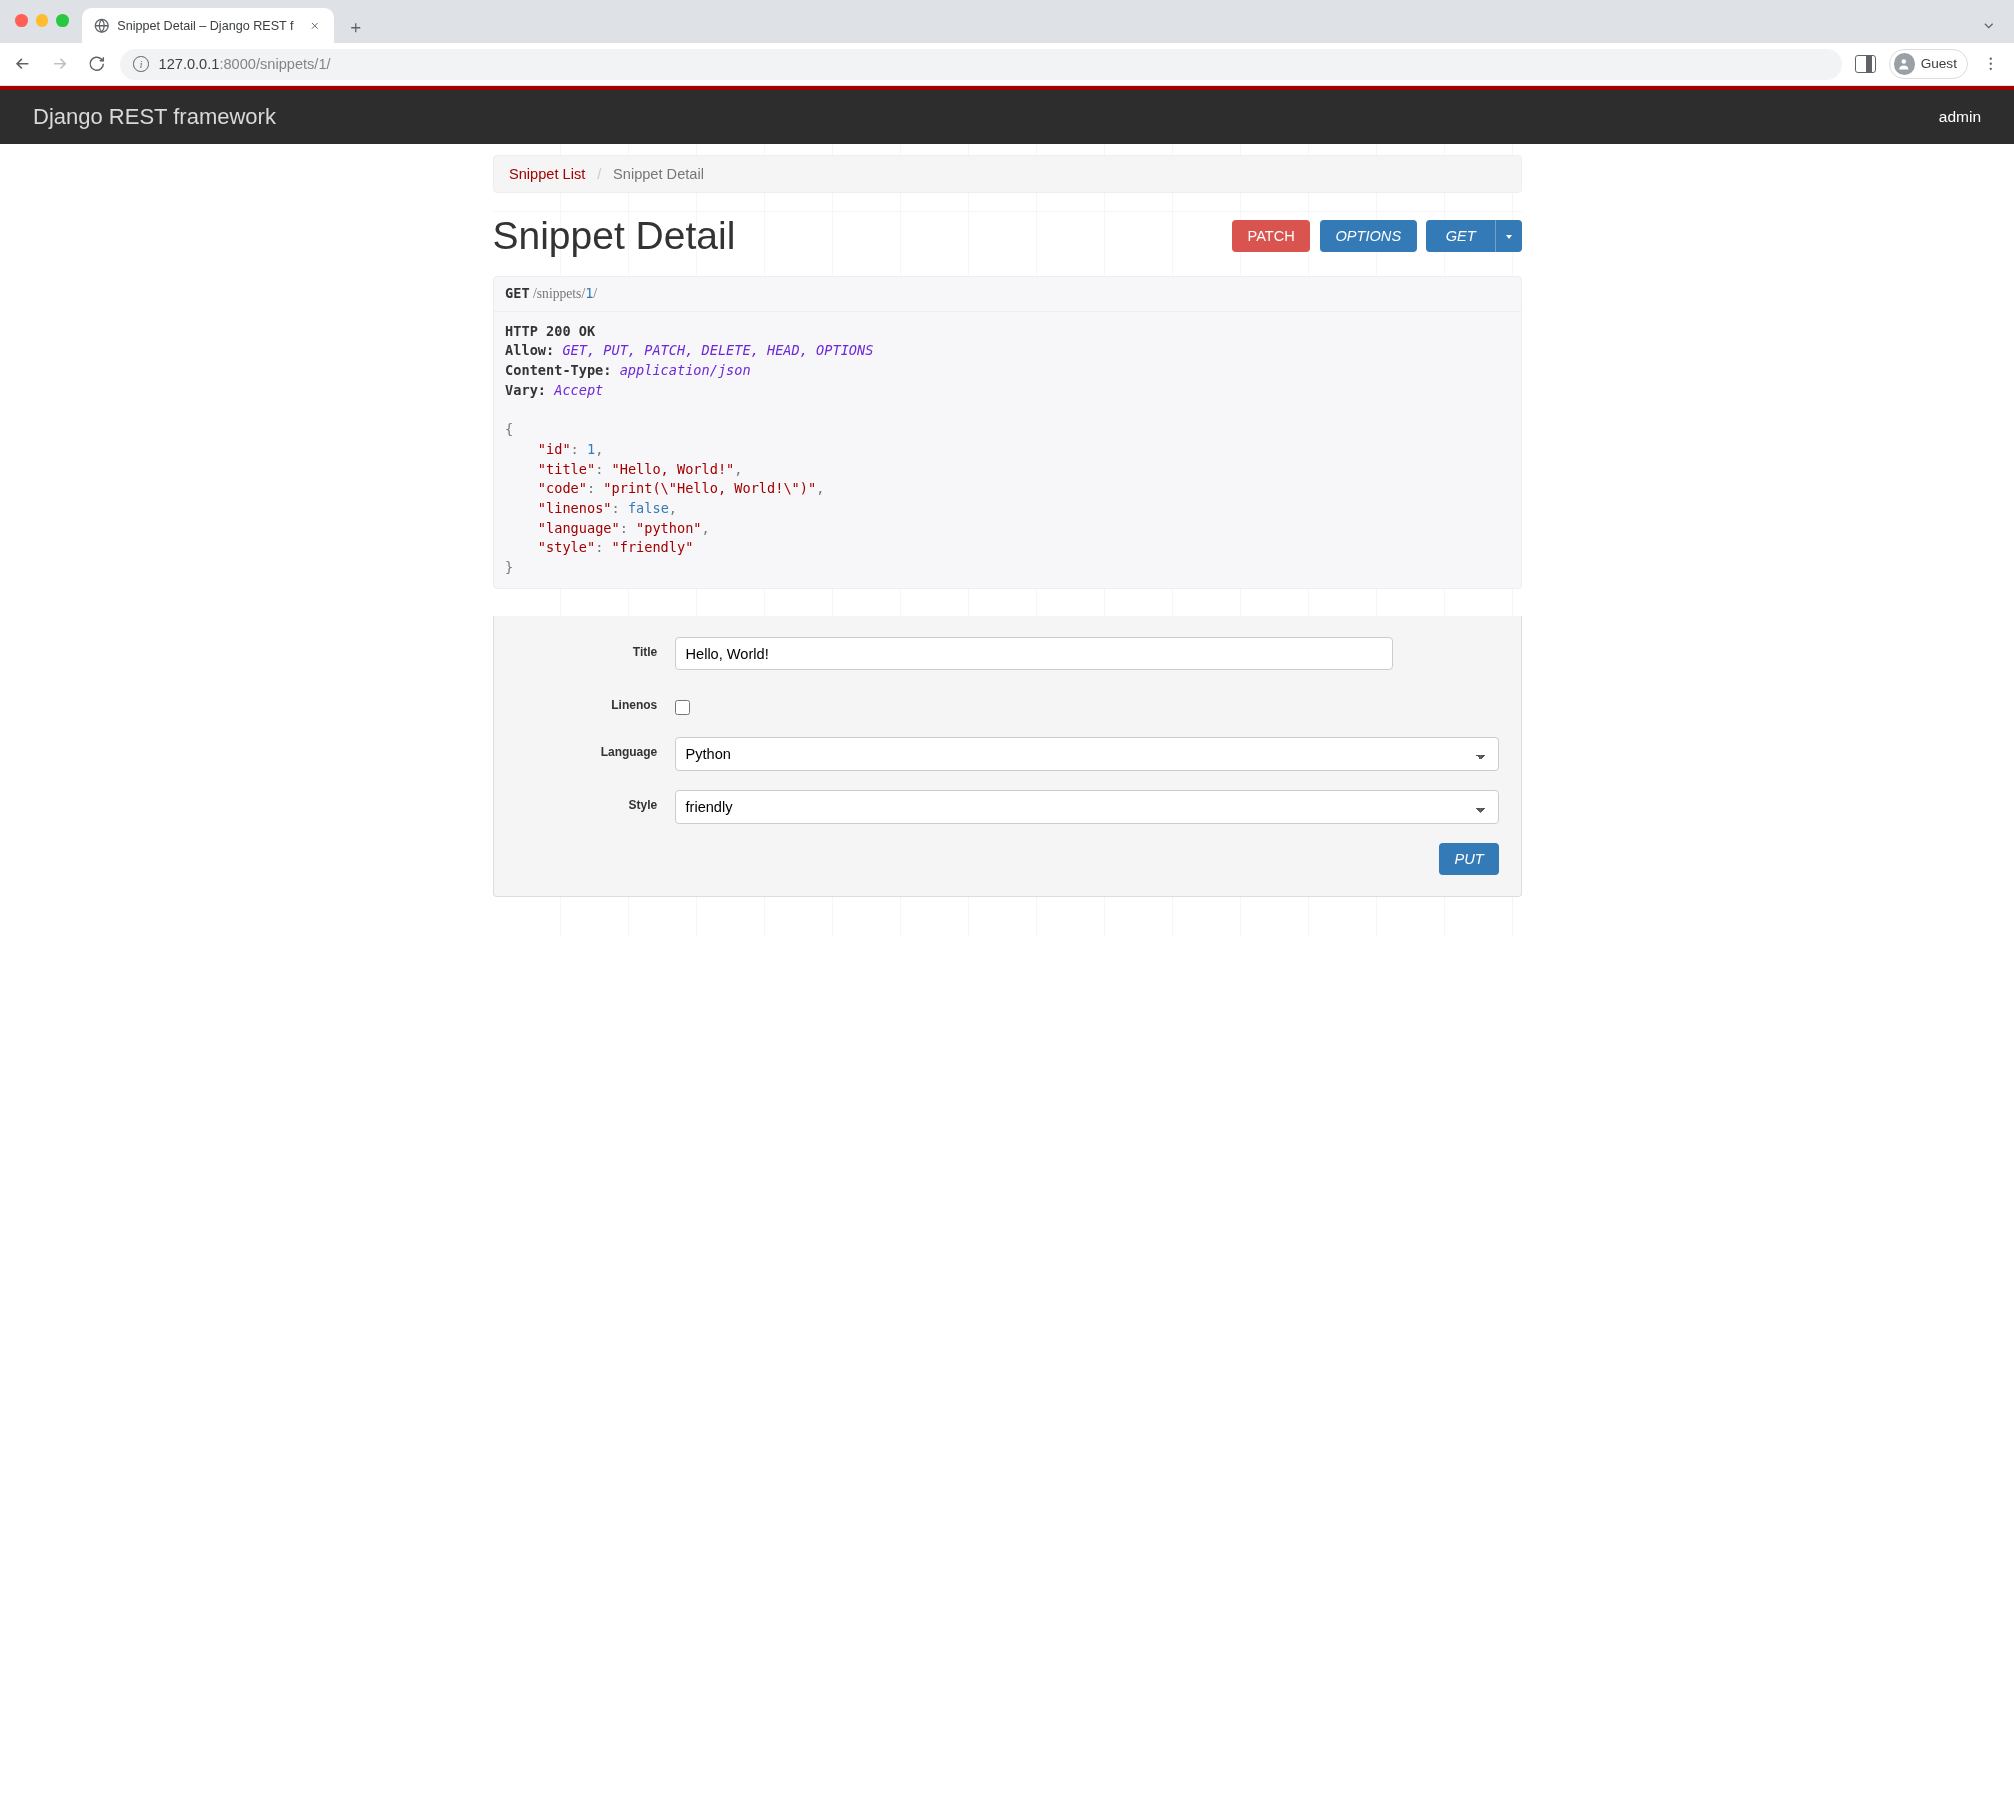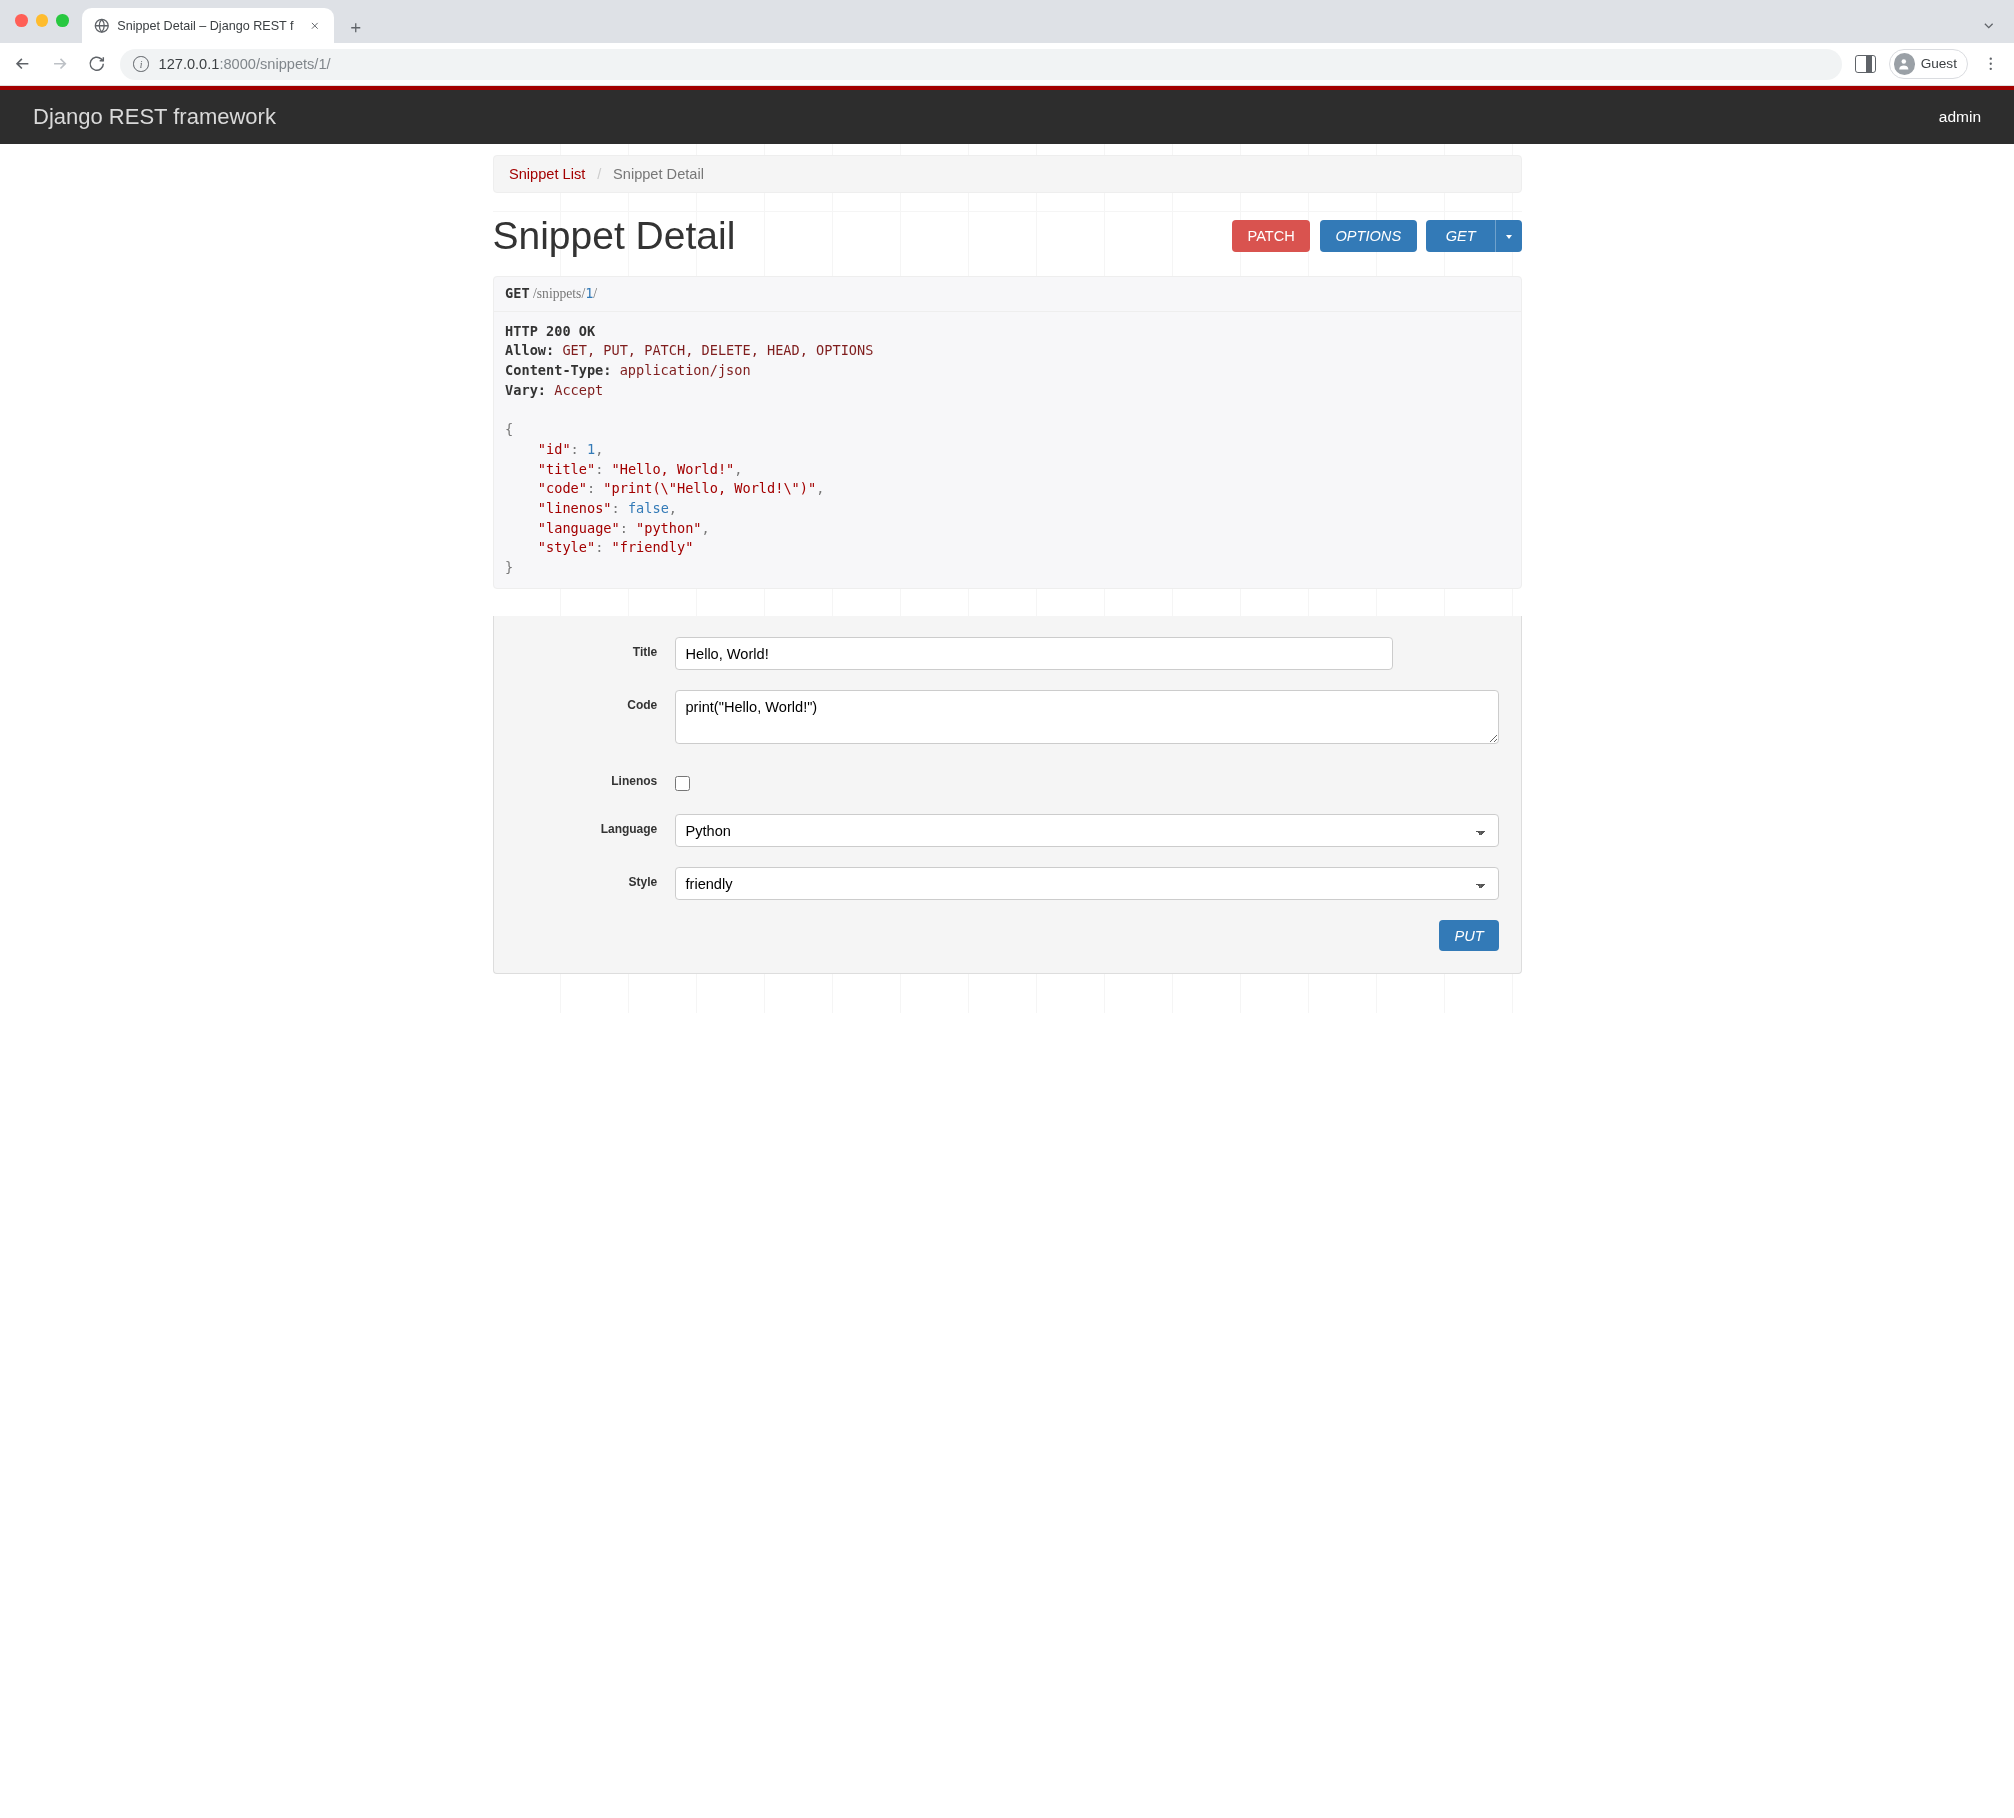--- a/index.html
+++ b/index.html
@@ -64,21 +64,21 @@
   .caret-down      { width:0;height:0;border-left:3.9px solid transparent;border-right:3.9px solid transparent;border-top:4.9px solid #fff; display:inline-block; vertical-align:middle; }
 
   .panel           { background:#f7f7f9; border:1px solid #eee; border-radius:3.9px; margin-bottom:27px; }
   .reqline         { padding:8.7px 11.6px; border-bottom:1px solid #eee; font-family:ui-monospace,Menlo,Consolas,monospace; font-size:13.6px; }
   .reqline b       { font-weight:700; }
   .reqline .path   { color:#777;font-family:Liberation Serif, serif; }
   .reqline .num    { color:#337ab7; }
 
   .respbody        { padding:9.7px 11.6px; font-family:ui-monospace,Menlo,Consolas,monospace; font-size:13.6px; white-space:pre; color:#333; line-height:1.45; }
   .hk              { color:#333; font-weight:700; }
-  .hv              { color:#7f1d1d; }
+  .hv              { color:#6d28d9;font-style:italic; }
   .jk              { color:#a30000; }   
   .jn              { color:#337ab7; }   
   .jp              { color:#777; }      
 
   .tabs            { display:flex; justify-content:flex-end; border-bottom:1px solid #ddd; }
   .tabs .t         { padding:9.7px 17.5px; font-size:15.5px; cursor:pointer; position:relative; top:1px; }
   .tabs .t.inactive{ color:#a30000; }
   .tabs .t.active  { color:#555; background:#f5f5f5; border:1px solid #ddd; border-bottom-color:#f5f5f5; border-radius:3.9px 3.9px 0 0; }
 
   .formpanel       { background:#f5f5f5; border:1px solid #ddd; border-top:0; border-radius:0 0 3.9px 3.9px; padding:21.3px; }
@@ -221,24 +221,20 @@
     <span class="jk">"style"</span><span class="jp">:</span> <span class="jk">"friendly"</span>
 <span class="jp">}</span></div>
   </div>
 
   <div class="formpanel">
     <div class="formrow">
       <label>Title</label>
       <div class="ctl narrow"><input type="text" value="Hello, World!" style=""></div>
     </div>
     <div class="formrow">
-      <label>Code</label>
-      <div class="ctl"><textarea style="">print("Hello, World!")</textarea></div>
-    </div>
-    <div class="formrow">
       <label>Linenos</label>
       <div class="ctl"><input type="checkbox" style=""></div>
     </div>
     <div class="formrow">
       <label>Language</label>
       <div class="ctl"><select><option>Python</option></select></div>
     </div>
     <div class="formrow">
       <label>Style</label>
       <div class="ctl"><select><option>friendly</option></select></div>

